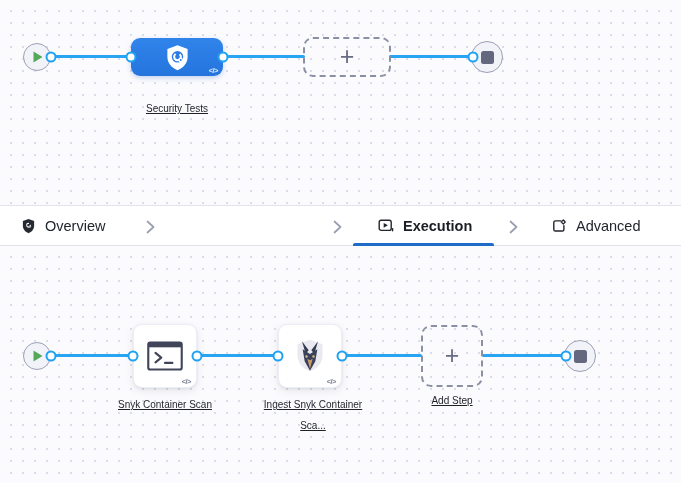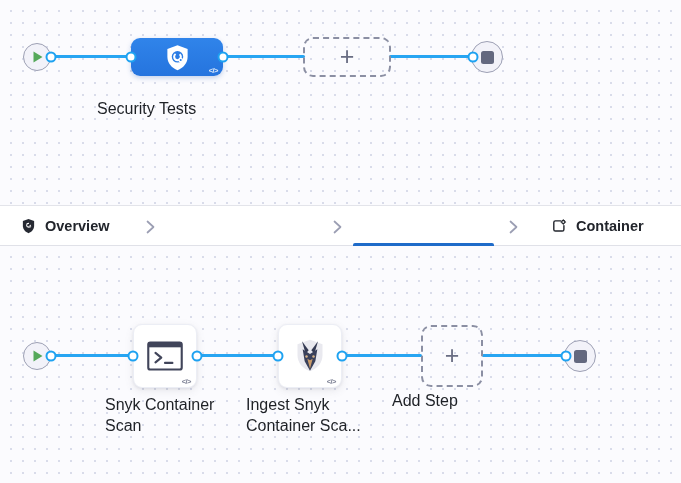--- a/index.html
+++ b/index.html
@@ -56,34 +56,34 @@
   .code-badge.on-white{color:#7b7f93;}
 
   .add-box{
     position:absolute;box-sizing:border-box;
     border:2px dashed #8b8fa3;border-radius:10px;z-index:4;
     display:flex;align-items:center;justify-content:center;cursor:pointer;
   }
   .plus{font-size:25px;font-weight:300;color:#696d83;line-height:1;margin-top:-2px;}
 
   .node-label{
-    position:absolute;color:#1e2126;
-    font-size:16px;line-height:21px;z-index:3;
+    position:absolute;text-align:center;color:#1e2126;
+    font-size:10px;line-height:21px;z-index:3;text-decoration:underline;
   }
 
   
   .tabbar{
     position:relative;width:100%;height:41px;box-sizing:border-box;
     background:#fff;border-top:1px solid #e3e4ea;border-bottom:1px solid #e0e1e8;
     z-index:6;
   }
   .tab{
     position:absolute;top:0;height:100%;
     display:flex;align-items:center;gap:9px;
-    font-size:14.5px;font-weight:700;color:#22252c;cursor:pointer;white-space:nowrap;
+    font-size:14.5px;font-weight:400;color:#22252c;cursor:pointer;white-space:nowrap;
   }
   .tab.active{font-weight:600;color:#1b1e24;}
   .tab-underline{
     position:absolute;left:353px;bottom:-1px;width:141px;height:3px;
     background:#1f6bc9;border-radius:2px 2px 0 0;
   }
   .chevron-sep{position:absolute;top:14px;}
 </style>
 </head>
 <body>
@@ -136,31 +136,39 @@
       <span>Overview</span>
     </div>
     <svg class="chevron-sep" style="left:146px;" width="9" height="14" viewBox="0 0 9 14">
       <polyline points="1.5,1.5 7.5,7 1.5,12.5" fill="none" stroke="#9b9eb3" stroke-width="1.7" stroke-linecap="round" stroke-linejoin="round"></polyline>
     </svg>
 
     <svg class="chevron-sep" style="left:333px;" width="9" height="14" viewBox="0 0 9 14">
       <polyline points="1.5,1.5 7.5,7 1.5,12.5" fill="none" stroke="#9b9eb3" stroke-width="1.7" stroke-linecap="round" stroke-linejoin="round"></polyline>
     </svg>
 
+    <div class="tab active" style="left:378px;">
+      <svg width="16" height="16" viewBox="0 0 16 16">
+        <rect x="1.2" y="2.2" width="12" height="10.2" rx="2" fill="none" stroke="#22252c" stroke-width="1.4"></rect>
+        <polygon points="5.7,4.9 5.7,9.7 9.9,7.3" fill="#22252c"></polygon>
+        <path d="M14.6 10.6 v2.2" stroke="#22252c" stroke-width="1.4" stroke-linecap="round"></path>
+      </svg>
+      <span>Execution</span>
+    </div>
     <svg class="chevron-sep" style="left:509px;" width="9" height="14" viewBox="0 0 9 14">
       <polyline points="1.5,1.5 7.5,7 1.5,12.5" fill="none" stroke="#9b9eb3" stroke-width="1.7" stroke-linecap="round" stroke-linejoin="round"></polyline>
     </svg>
 
     <div class="tab" style="left:551px;">
       <svg width="16" height="16" viewBox="0 0 16 16">
         <path d="M9.6 2.9 H4.4 c-0.9 0-1.6 0.7-1.6 1.6 v6.9 c0 0.9 0.7 1.6 1.6 1.6 h6.9 c0.9 0 1.6-0.7 1.6-1.6 V7.6" fill="none" stroke="#22252c" stroke-width="1.4" stroke-linecap="round"></path>
         <circle cx="12.3" cy="4" r="1.6" fill="none" stroke="#22252c" stroke-width="1.1"></circle>
         <path d="M12.3 1.7 v1 M12.3 5.3 v1 M10 4 h1 M13.6 4 h1" stroke="#22252c" stroke-width="1.1" stroke-linecap="round"></path>
       </svg>
-      <span>Container</span>
+      <span>Advanced</span>
     </div>
 
     <div class="tab-underline"></div>
   </nav>
 
   <section class="canvas canvas-bottom">
     <div class="edge" style="left:50px;top:108px;width:84px;"></div>
     <div class="edge" style="left:196px;top:108px;width:83px;"></div>
     <div class="edge" style="left:341px;top:108px;width:81px;"></div>
     <div class="edge" style="left:482px;top:108px;width:84px;"></div>
@@ -194,21 +202,21 @@
         <path d="M12 2.2 L19.5 5 v6.5 c0 4.6-3.2 8-7.5 9.6 -4.3-1.6-7.5-5-7.5-9.6 V5 Z" fill="#e9e9ef"></path>
         <path d="M7.2 3.2 L9.4 10.6 L11.2 8.6 Z" fill="#333a52"></path>
         <path d="M16.8 3.2 L14.6 10.6 L12.8 8.6 Z" fill="#333a52"></path>
         <path d="M7.6 8 L8.8 15.2 L12 20.8 L15.2 15.2 L16.4 8 L12 10.8 Z" fill="#39405a"></path>
         <path d="M10.4 13.6 L12 19.6 L13.6 13.6 L12 14.6 Z" fill="#c99a6a"></path>
         <circle cx="9.9" cy="12.3" r="0.75" fill="#d8b489"></circle>
         <circle cx="14.1" cy="12.3" r="0.75" fill="#d8b489"></circle>
       </svg>
       <span class="code-badge on-white">&lt;/&gt;</span>
     </div>
-    <div class="node-label" style="left:246px;top:148px;width:122px;">Ingest Snyk Container Sca...</div>
+    <div class="node-label" style="left:252px;top:148px;width:122px;">Ingest Snyk Container Sca...</div>
 
     <div class="add-box" style="left:421px;top:79px;width:62px;height:62px;">
       <span class="plus">+</span>
     </div>
     <div class="node-label" style="left:392px;top:144px;width:120px;">Add Step</div>
 
     <div class="round-node stop-node" style="left:564px;top:94px;">
       <span class="stop-square"></span>
     </div>
   </section>

